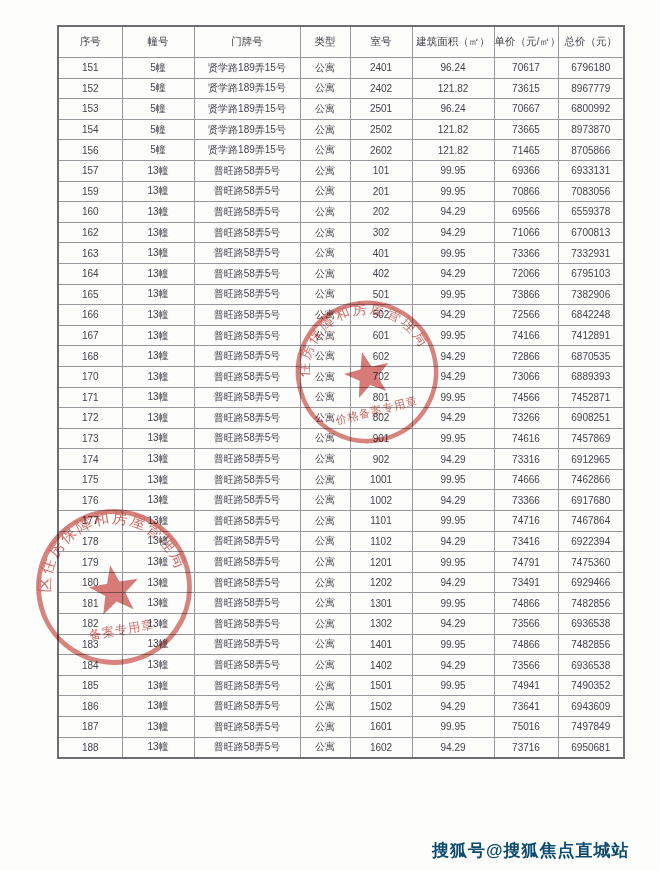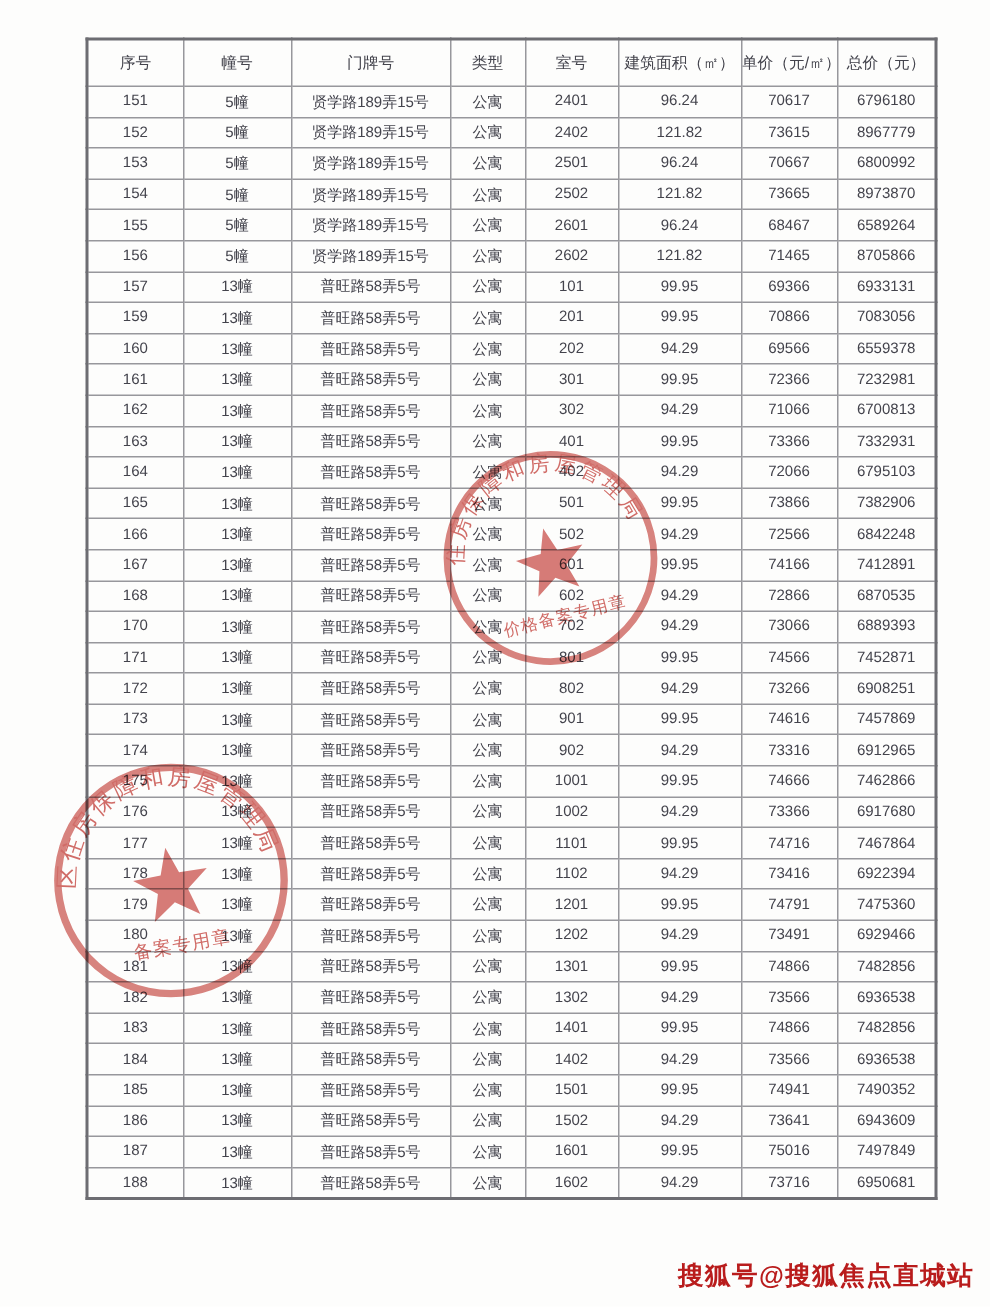--- a/index.html
+++ b/index.html
@@ -22,22 +22,22 @@
   }
   th{height:30px;font-size:10.5px;}
   td{height:19.6px;}
   .stamp{
     position:absolute;mix-blend-mode:multiply;opacity:0.78;
     pointer-events:none;
   }
   .stamp-center{left:292px;top:297px;width:150px;height:150px;transform:rotate(-14deg);}
   .stamp-left{left:32px;top:505px;width:164px;height:164px;transform:rotate(-10deg);}
   .watermark{
-    position:absolute;left:452px;top:839px;
-    font-size:17px;font-weight:bold;color:#b91c1c;
+    position:absolute;left:432px;top:839px;
+    font-size:17px;font-weight:bold;color:#0c4a6e;
     letter-spacing:1px;white-space:nowrap;
   }
 </style>
 </head>
 <body>
 
 <div class="page">
 
   <div class="table-wrap">
     <table>
@@ -98,30 +98,20 @@
             <td>154</td>
             <td>5幢</td>
             <td>贤学路189弄15号</td>
             <td>公寓</td>
             <td>2502</td>
             <td>121.82</td>
             <td>73665</td>
             <td>8973870</td>
           </tr>
           <tr>
-            <td>155</td>
-            <td>5幢</td>
-            <td>贤学路189弄15号</td>
-            <td>公寓</td>
-            <td>2601</td>
-            <td>96.24</td>
-            <td>68467</td>
-            <td>6589264</td>
-          </tr>
-          <tr>
             <td>156</td>
             <td>5幢</td>
             <td>贤学路189弄15号</td>
             <td>公寓</td>
             <td>2602</td>
             <td>121.82</td>
             <td>71465</td>
             <td>8705866</td>
           </tr>
           <tr>
@@ -146,30 +136,20 @@
           </tr>
           <tr>
             <td>160</td>
             <td>13幢</td>
             <td>普旺路58弄5号</td>
             <td>公寓</td>
             <td>202</td>
             <td>94.29</td>
             <td>69566</td>
             <td>6559378</td>
-          </tr>
-          <tr>
-            <td>161</td>
-            <td>13幢</td>
-            <td>普旺路58弄5号</td>
-            <td>公寓</td>
-            <td>301</td>
-            <td>99.95</td>
-            <td>72366</td>
-            <td>7232981</td>
           </tr>
           <tr>
             <td>162</td>
             <td>13幢</td>
             <td>普旺路58弄5号</td>
             <td>公寓</td>
             <td>302</td>
             <td>94.29</td>
             <td>71066</td>
             <td>6700813</td>

